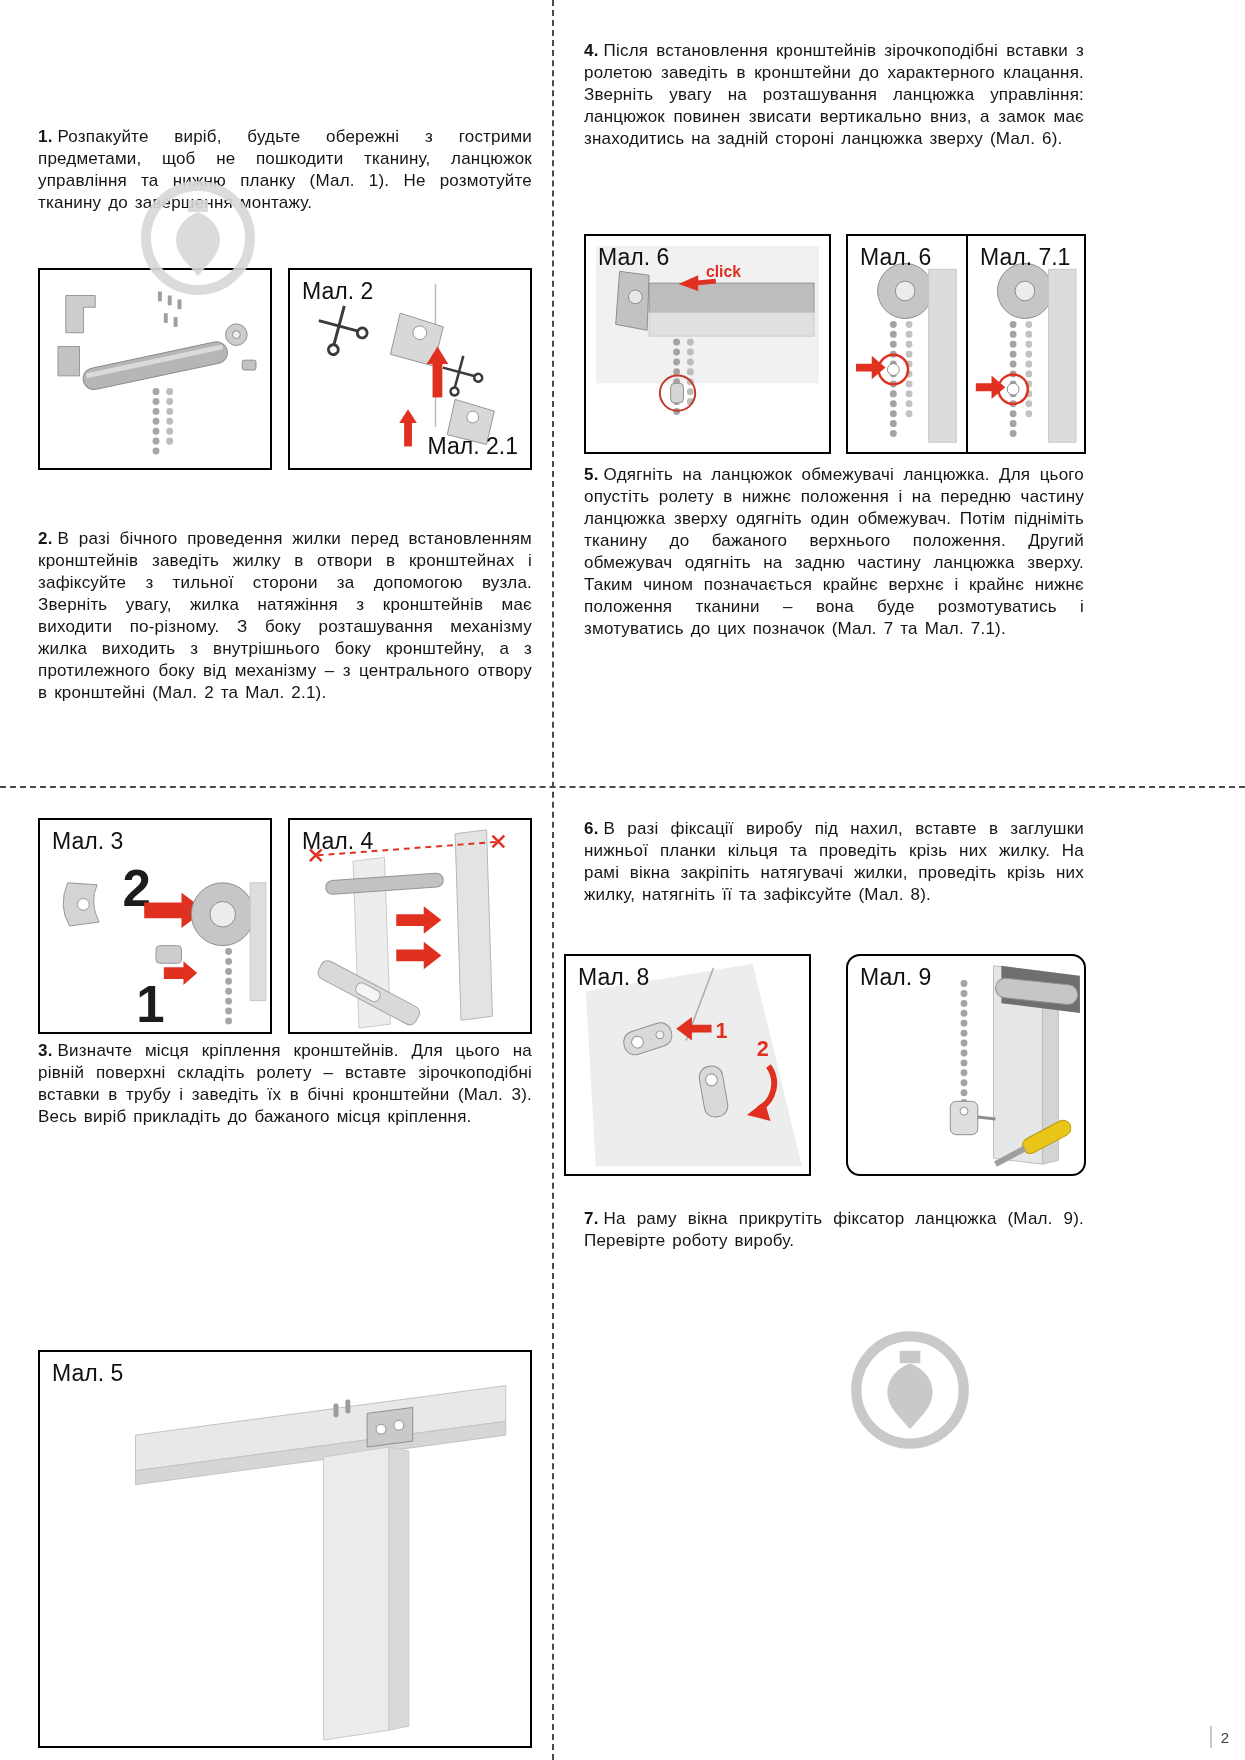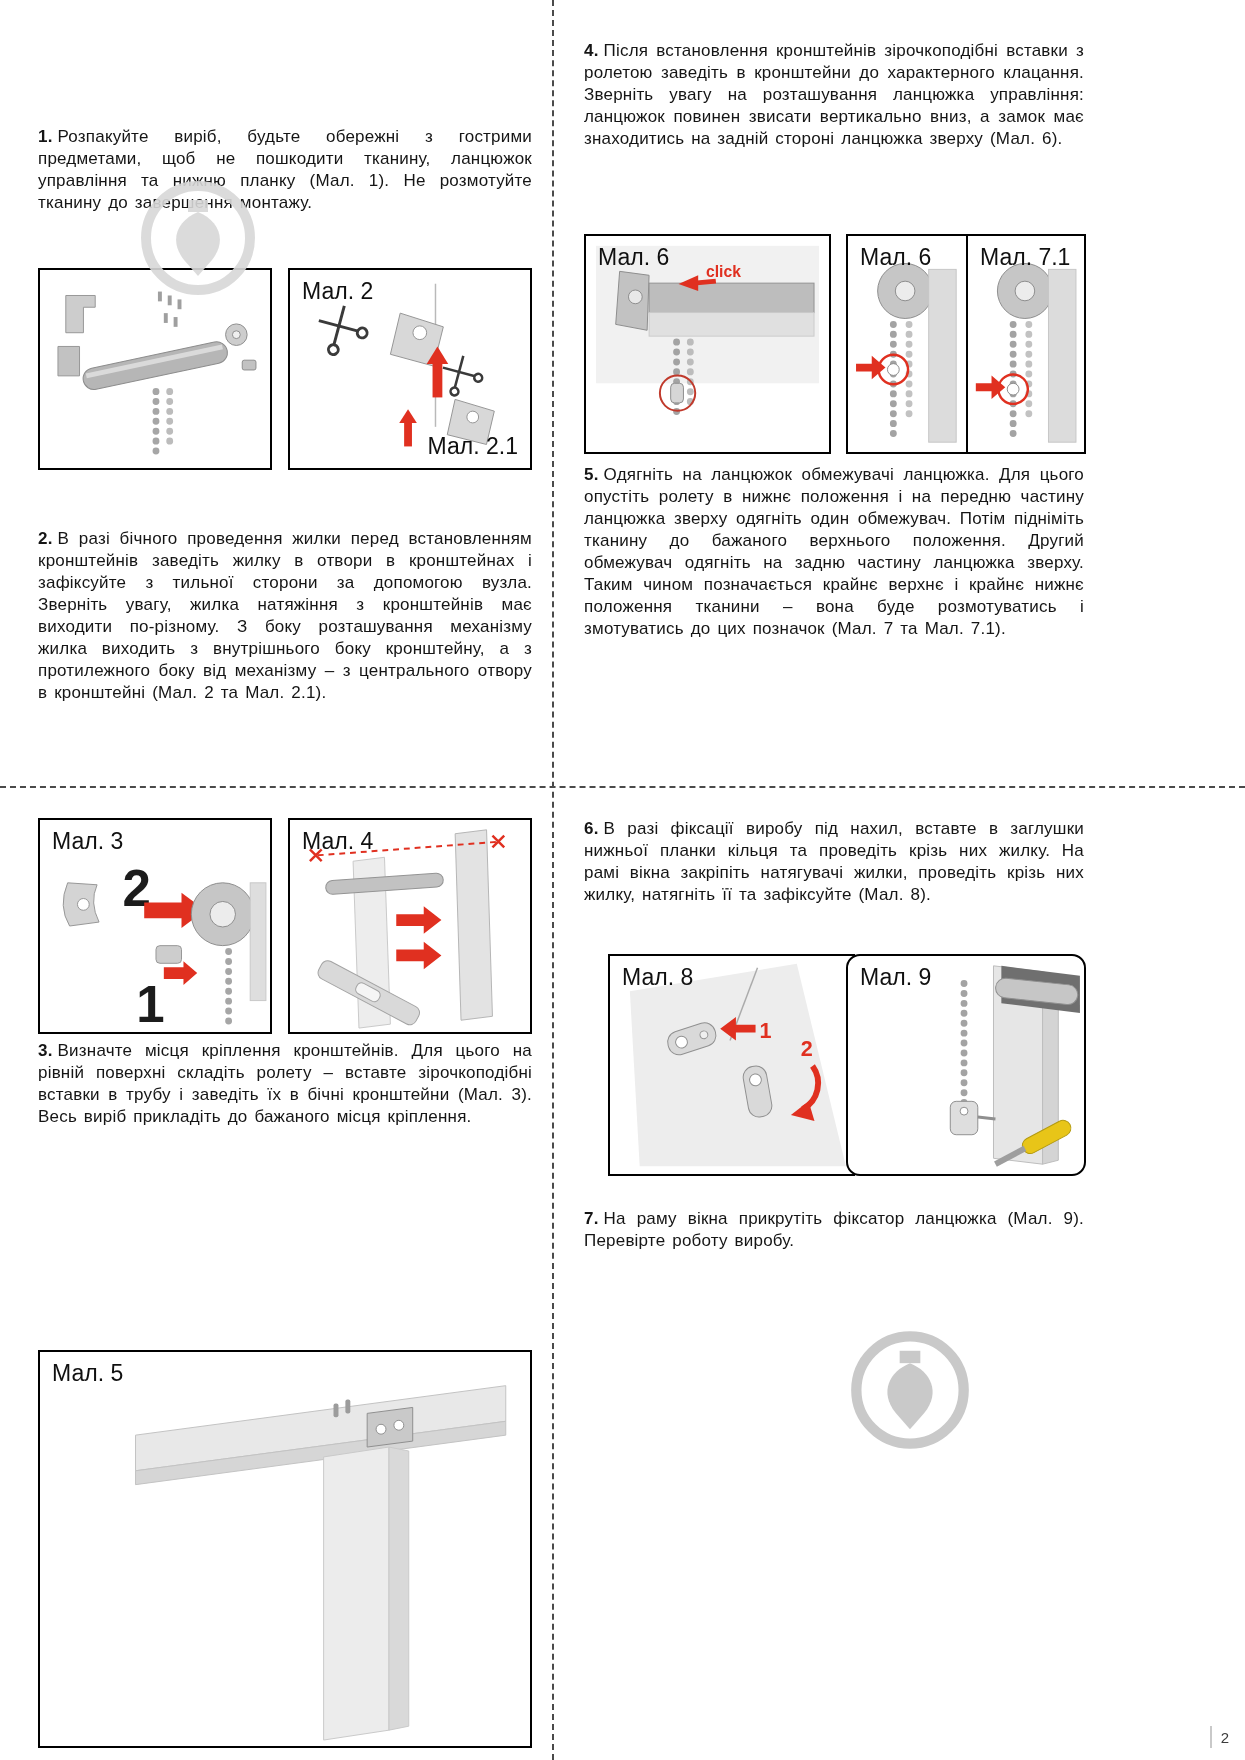--- a/index.html
+++ b/index.html
@@ -217,21 +217,21 @@
   </div>
 
   <p class="step" style="left:584px; top:464px; width:500px;">
     <b class="num">5.</b><span>Одягніть на ланцюжок обмежувачі ланцюжка. Для цього опустіть ролету в нижнє положення і на передню частину ланцюжка зверху одягніть один обмежувач. Потім підніміть тканину до бажаного верхнього положення. Другий обмежувач одягніть на задню частину ланцюжка зверху. Таким чином позначається крайнє верхнє і крайнє нижнє положення тканини – вона буде розмотуватись і змотуватись до цих позначок (Мал. 7 та Мал. 7.1).</span>
   </p>
 
   <p class="step" style="left:584px; top:818px; width:500px;">
     <b class="num">6.</b><span>В разі фіксації виробу під нахил, вставте в заглушки нижньої планки кільця та проведіть крізь них жилку. На рамі вікна закріпіть натягувачі жилки, проведіть крізь них жилку, натягніть її та зафіксуйте (Мал. 8).</span>
   </p>
 
-  <div class="figbox" style="left:608px; top:954px; width:247px; height:222px;padding-left:8px;">
+  <div class="figbox" style="left:564px; top:954px; width:247px; height:222px;padding-left:8px;">
     <span class="figlabel">Мал. 8</span>
     <svg viewBox="0 0 247 222">
       <polygon points="20,36 190,8 240,214 30,214" fill="#ededed"></polygon>
       <line x1="150" y1="12" x2="122" y2="86" stroke="#ababab" stroke-width="1.5"></line>
       <g transform="rotate(-18 84 84)">
         <rect x="58" y="72" width="50" height="24" rx="11" fill="#d9d9d9" stroke="#909090"></rect>
         <circle cx="72" cy="84" r="6" fill="#fff" stroke="#909090"></circle>
         <circle cx="96" cy="84" r="4" fill="#efefef" stroke="#909090"></circle>
       </g>
       <polygon points="148,70 128,70 128,62 112,74 128,86 128,78 148,78" fill="#e03020"></polygon>

